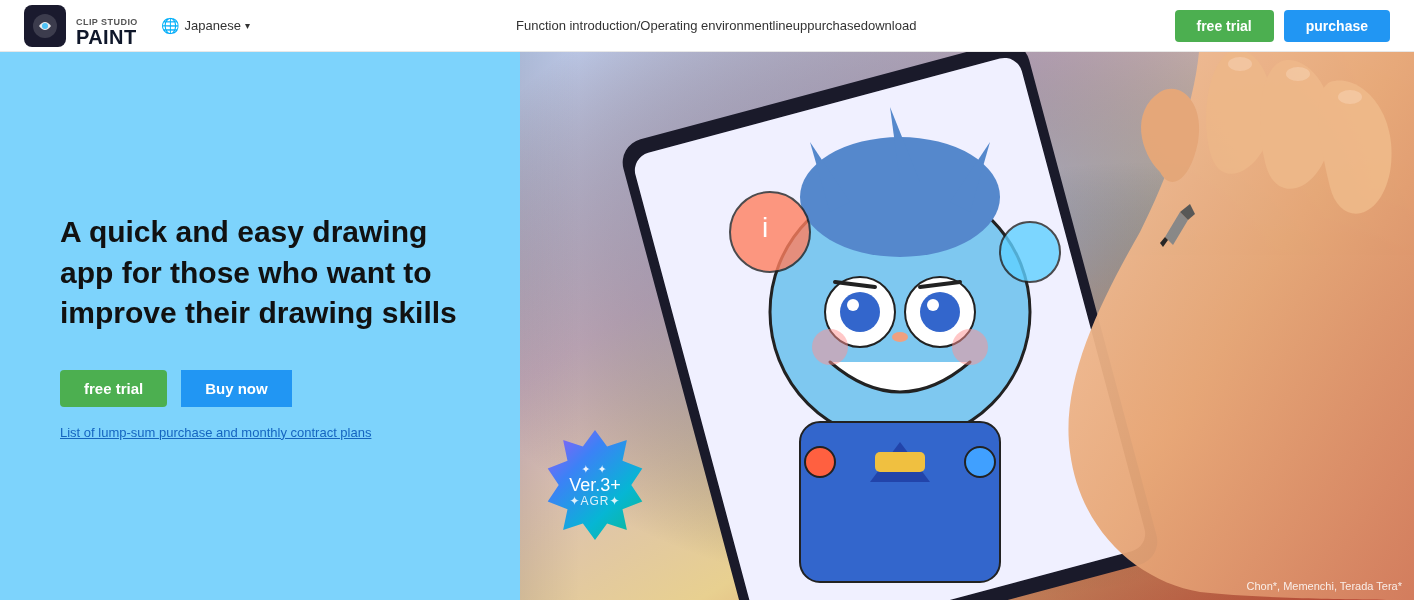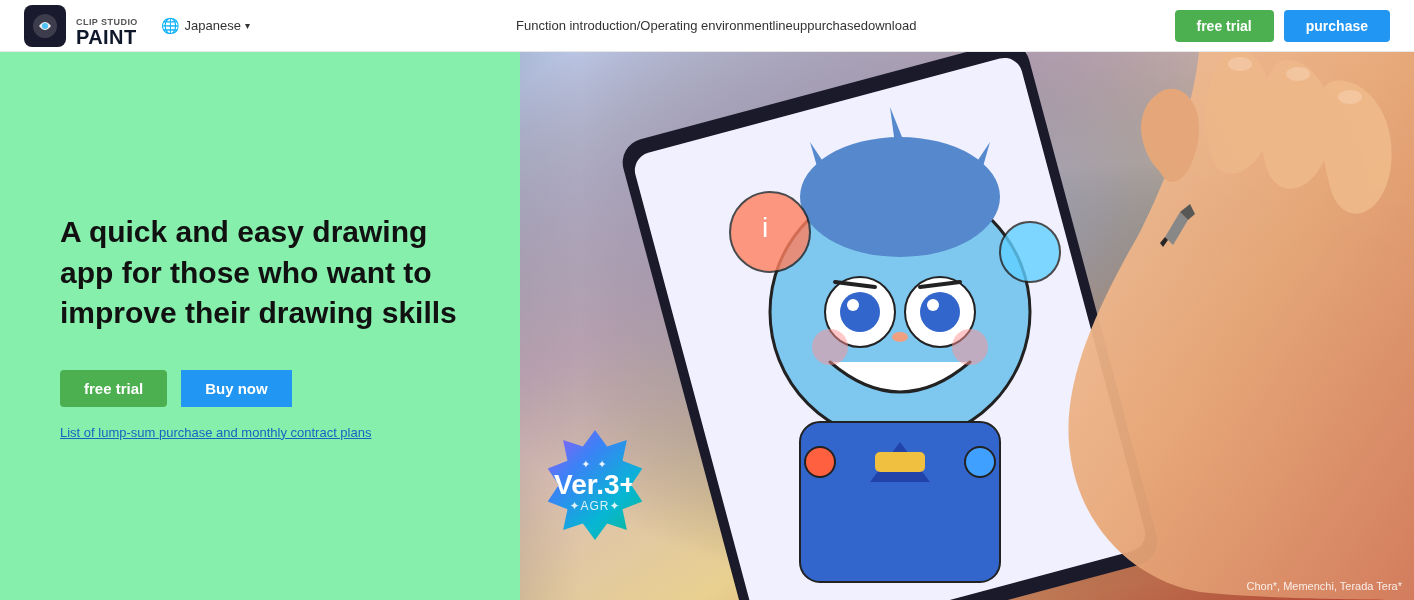--- a/index.html
+++ b/index.html
@@ -112,21 +112,21 @@
       margin-top: 52px;
       height: calc(600px - 52px);
       position: relative;
       display: flex;
     }
 
     
     .left-panel {
       width: 520px;
       flex-shrink: 0;
-      background: #86efac;
+      background: #7dd3fc;
       display: flex;
       flex-direction: column;
       justify-content: center;
       padding: 40px 60px;
       position: relative;
       z-index: 2;
     }
 
     .hero-title {
       font-size: 30px;
@@ -199,22 +199,22 @@
       position: relative;
       
       clip-path: polygon(50% 0%, 61% 15%, 79% 9%, 75% 28%, 93% 35%, 83% 50%, 93% 65%, 75% 72%, 79% 91%, 61% 85%, 50% 100%, 39% 85%, 21% 91%, 25% 72%, 7% 65%, 17% 50%, 7% 35%, 25% 28%, 21% 9%, 39% 15%);
     }
     .version-stars {
       font-size: 11px;
       color: rgba(255,255,255,0.9);
       letter-spacing: 2px;
     }
     .version-text {
-      font-size: 28px;
-      font-weight: 700;
+      font-size: 18px;
+      font-weight: 400;
       color: #fff;
       line-height: 1;
     }
     .version-sub {
       font-size: 12px;
       color: rgba(255,255,255,0.85);
       letter-spacing: 1px;
     }
 
     

